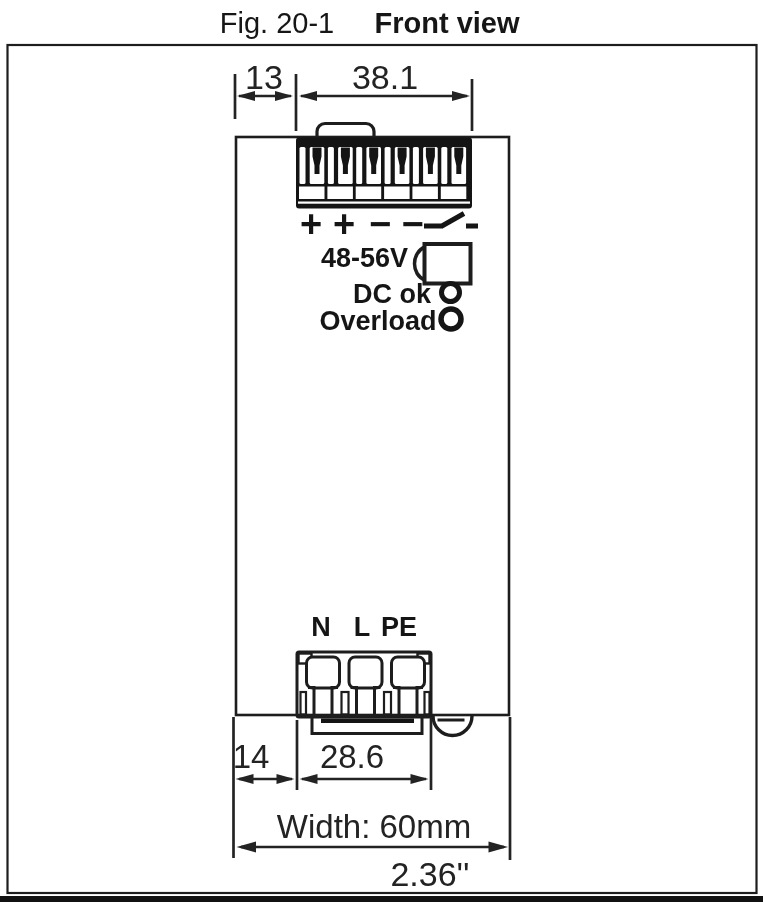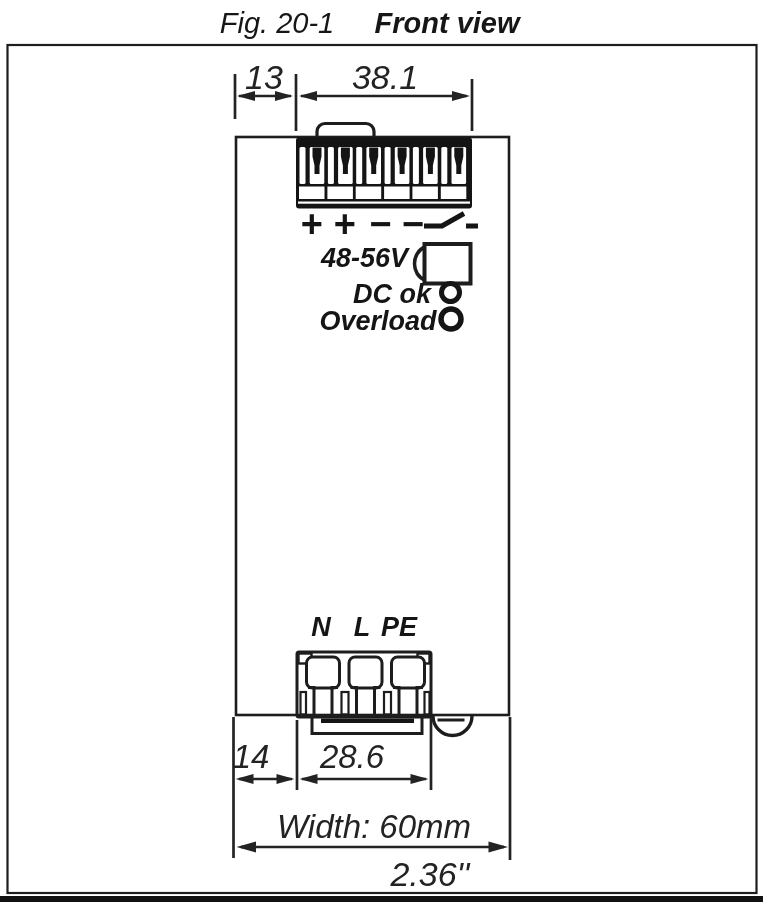--- a/index.html
+++ b/index.html
@@ -2,21 +2,21 @@
 <html><head>
 <meta charset="utf-8">
 <style>
   html, body {
     margin: 0; padding: 0;
     width: 763px; height: 902px;
     background: #ffffff;
     font-family: "Liberation Sans", sans-serif;
     overflow: hidden;
   }
-  .stage { position: relative; width: 763px; height: 902px; font-style: italic; }
+  .stage { position: relative; width: 763px; height: 902px; }
   svg { display: block; }
   .caption-num  { font-size: 29px; font-weight: 400; fill: #161616; }
   .caption-ttl  { font-size: 29px; font-weight: 700; fill: #161616; }
   .dim-text     { font-size: 34px; font-weight: 400; fill: #232323; }
   .dim-text-sm  { font-size: 33px; font-weight: 400; fill: #232323; }
   .dim-text-in  { font-size: 34px; font-weight: 400; fill: #232323; }
   .bold-label   { font-size: 27px; font-weight: 700; fill: #151515; }
   .pol-label    { font-size: 38px; font-weight: 700; fill: #151515; }
   .ln   { stroke: #1d1d1d; fill: none; }
   .dimln{ stroke: #232323; fill: none; stroke-width: 2.7; }

